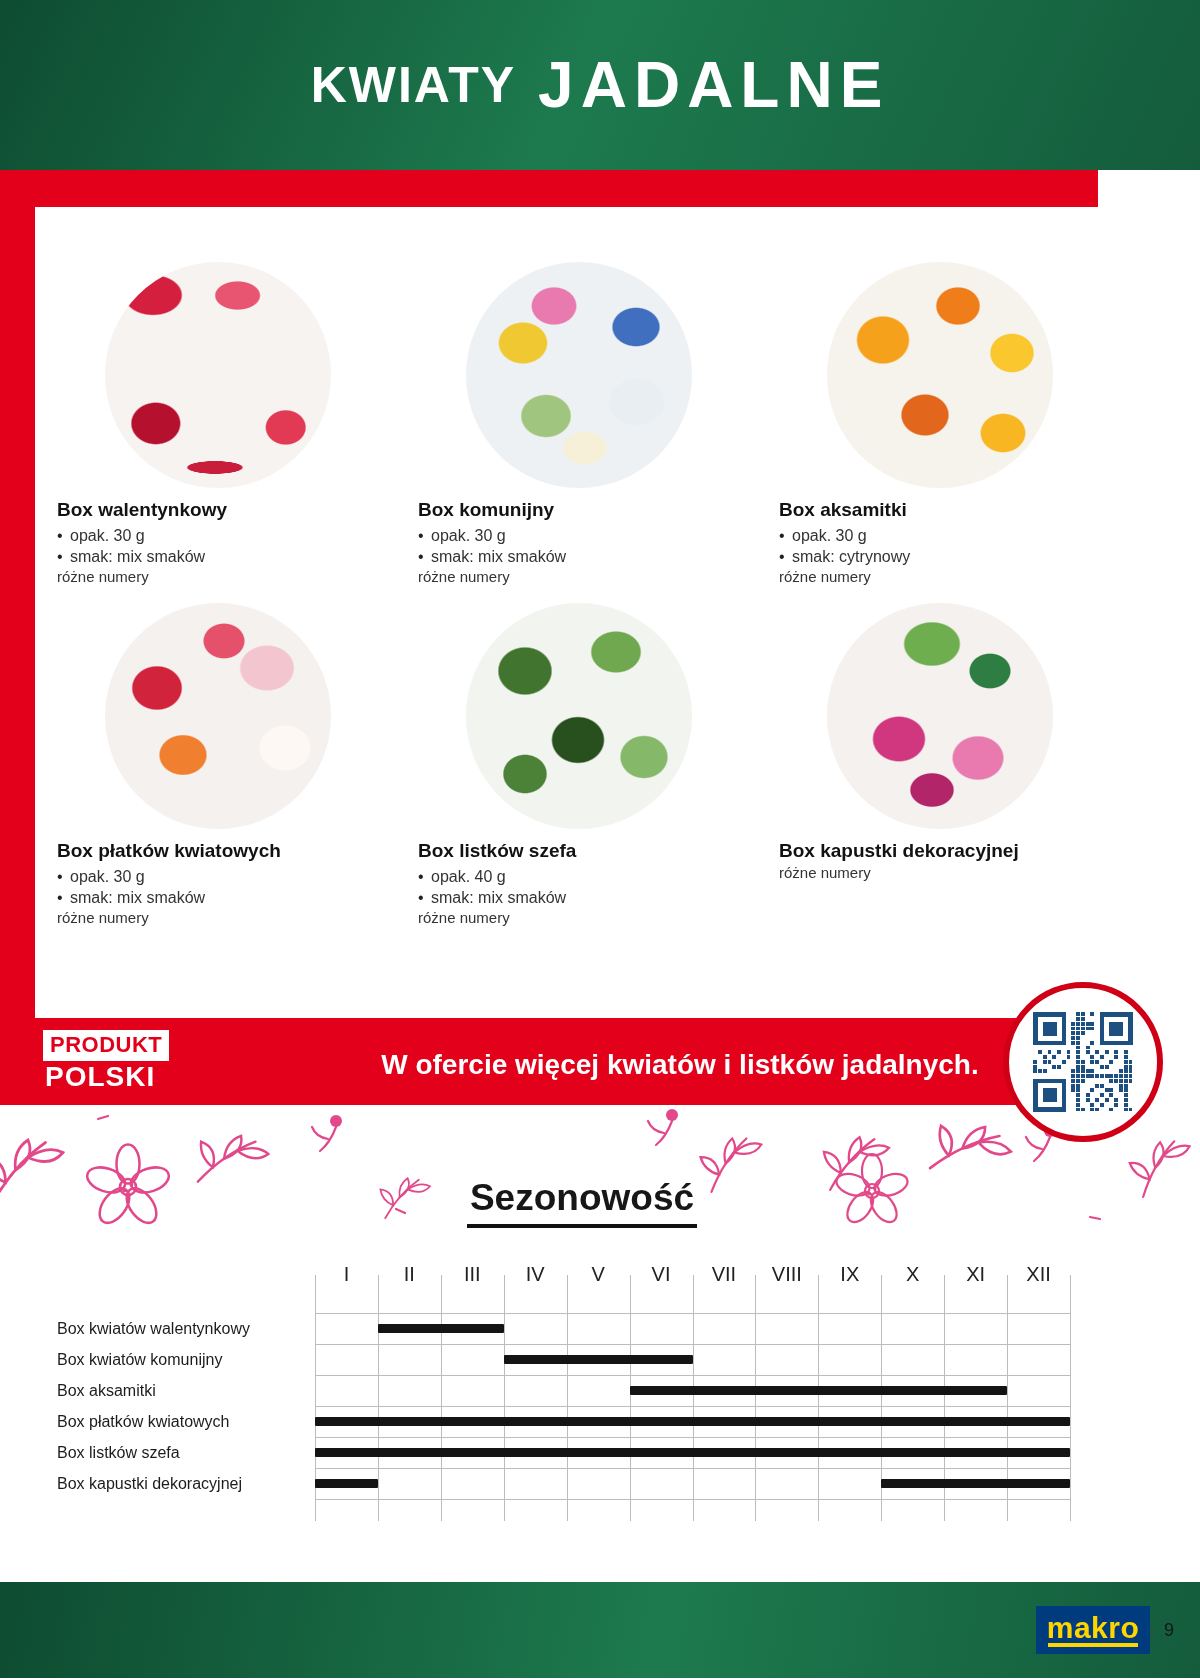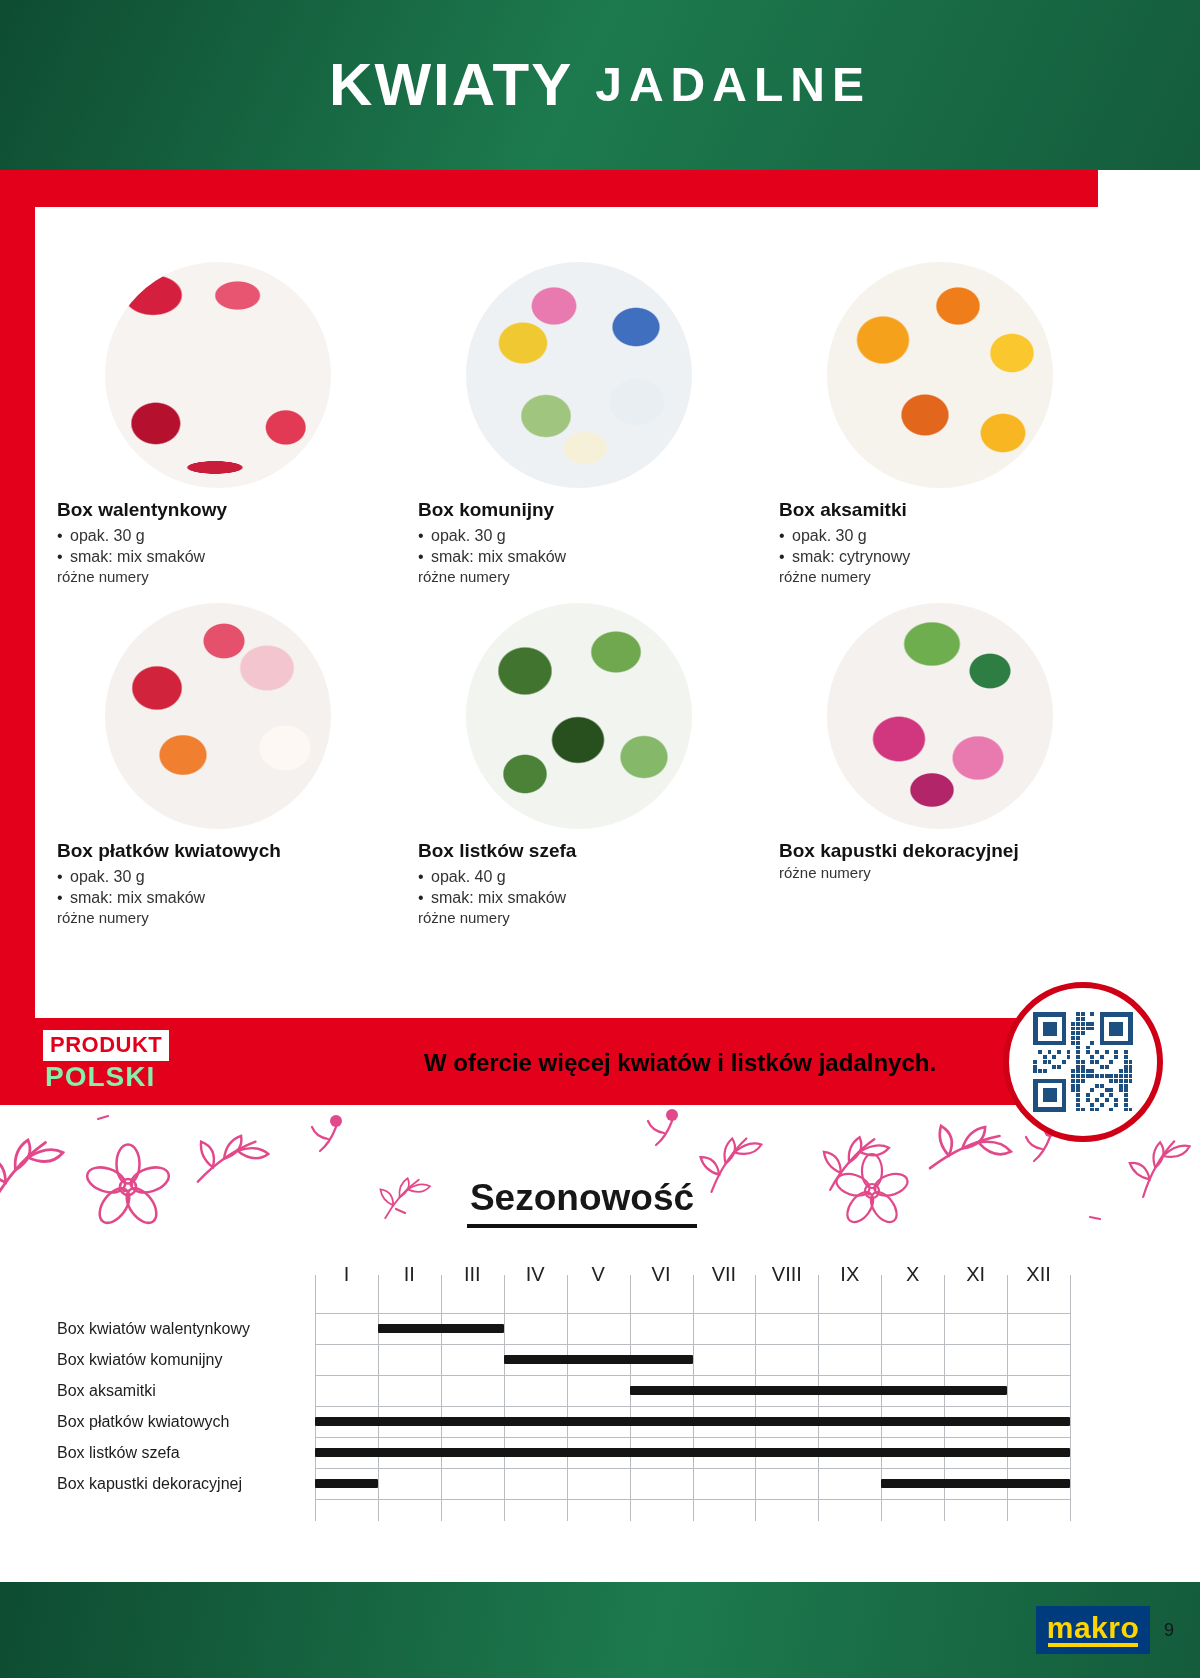--- a/index.html
+++ b/index.html
@@ -3,22 +3,22 @@
 <meta charset="utf-8">
 <style>
   html,body{margin:0;padding:0;background:#fff;}
   .page{position:relative;width:1200px;height:1679px;background:#fff;overflow:hidden;
         font-family:"Liberation Sans","DejaVu Sans",sans-serif;-webkit-font-smoothing:antialiased;}
 
   
   .header{position:absolute;top:0;left:0;width:1200px;height:170px;
           background:linear-gradient(115deg,#0e4c31 0%,#1d7a4e 48%,#145c3c 100%);
           display:flex;align-items:center;justify-content:center;}
-  .header .t1{color:#fff;font-size:60px;font-weight:800;letter-spacing:2px;line-height:1;}
-  .header .t2{color:#fff;font-size:48px;font-weight:600;letter-spacing:7px;margin-left:22px;line-height:1;}
+  .header .t1{color:#fff;font-size:50px;font-weight:800;letter-spacing:2px;line-height:1;}
+  .header .t2{color:#fff;font-size:64px;font-weight:600;letter-spacing:7px;margin-left:22px;line-height:1;}
 
   
   .red-bg{position:absolute;top:170px;left:0;width:1098px;height:935px;background:#e2001a;}
   .card{position:absolute;left:35px;top:37px;width:1130px;height:811px;background:#fff;}
   .products{position:absolute;left:8px;top:0;width:1114px;display:grid;
             grid-template-columns:repeat(3,350px);column-gap:11px;}
   .product{margin:0;}
   .photo{width:226px;height:226px;border-radius:50%;margin:55px auto 10px;}
   .product:nth-child(n+4) .photo{margin-top:16px;}
   .caption{padding-left:14px;}
@@ -71,23 +71,23 @@
     radial-gradient(closest-side at 50% 50%,#d1377f 0 60%,transparent 64%) 30px 100px/84px 72px no-repeat,
     radial-gradient(closest-side at 50% 50%,#e87ab0 0 60%,transparent 64%) 110px 120px/82px 70px no-repeat,
     radial-gradient(closest-side at 50% 50%,#b22568 0 60%,transparent 64%) 70px 160px/70px 54px no-repeat,
     #f4f1ee;}
 
   
   .banner-row{position:absolute;left:0;bottom:0;width:1200px;height:87px;}
   .badge{position:absolute;left:43px;top:12px;width:106px;}
   .badge .b1{display:block;background:#fff;color:#e2001a;font-weight:800;font-size:22px;
              padding:2px 7px 3px;letter-spacing:.5px;width:max-content;}
-  .badge .b2{display:block;color:#86efac;font-weight:800;font-size:28px;letter-spacing:1px;margin-top:0;padding-left:2px;}
+  .badge .b2{display:block;color:#ffffff;font-weight:800;font-size:28px;letter-spacing:1px;margin-top:0;padding-left:2px;}
   .banner-text{position:absolute;left:160px;right:0;top:31px;text-align:center;
-               color:#000000;font-size:24px;font-weight:700;margin:0;}
+               color:#ffffff;font-size:28px;font-weight:700;margin:0;}
   .qr-circle{position:absolute;left:1003px;top:812px;width:160px;height:160px;background:#fff;
              border:6px solid #cf0016;border-radius:50%;box-sizing:border-box;z-index:5;
              display:flex;align-items:center;justify-content:center;}
 
   
   .season{position:absolute;top:1105px;left:0;width:1200px;height:477px;background:#fff;}
   .florals{position:absolute;top:0;left:0;}
   .season-title-row{position:absolute;top:72px;left:0;width:100%;text-align:center;}
   .season-title{display:inline-block;transform:translateX(-18px);font-size:37px;font-weight:700;
                 color:#171717;border-bottom:4px solid #111;padding:0 3px 5px;margin:0;}

